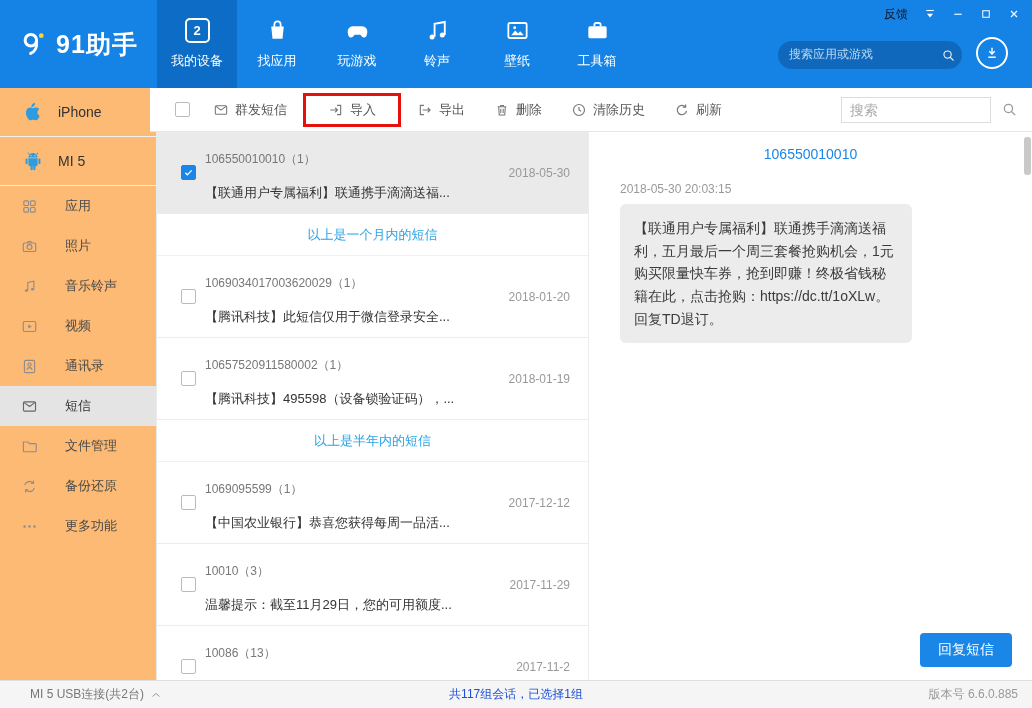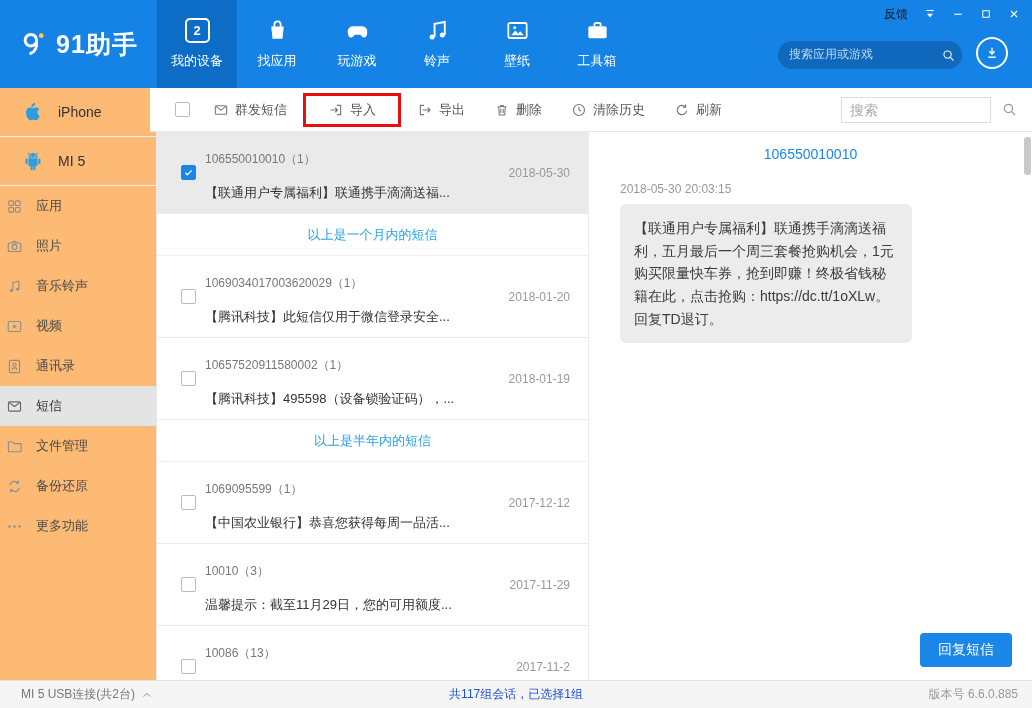--- a/index.html
+++ b/index.html
@@ -38,21 +38,21 @@
   .tb-btn.highlighted{border:3px solid var(--highlight-red,#e8100c);padding:0 22px}
   .toolbar-search{margin-left:auto;display:flex;align-items:center}
   .toolbar-search input{width:150px;height:26px;border:1px solid #ddd;outline:none;padding:0 8px;font-size:14px;color:#be185d;font-family:inherit}
   .toolbar-search input::placeholder{color:#aaa}
   .ts-icon{width:17px;height:17px;color:#999;margin:0 14px 0 10px;cursor:pointer}
 
   
   .sidebar{position:absolute;top:88px;left:0;width:157px;bottom:28px;background:#fdba74;border-right:1px solid #e9e9e9}
   .device-item{height:49px;display:flex;align-items:center;gap:14px;padding-left:22px;border-bottom:1px solid #f0f0f0;font-size:14px;color:#333;cursor:pointer}
   .device-item .icon{width:22px;height:22px;color:#2f9ce0}
-  .menu-item{height:40px;display:flex;align-items:center;gap:13px;padding-left:6px;font-size:13px;color:#4a4a4a;cursor:pointer}
+  .menu-item{height:40px;display:flex;align-items:center;gap:27px;padding-left:21px;font-size:13px;color:#4a4a4a;cursor:pointer}
   .menu-item .icon{width:17px;height:17px;color:#8d8d8d}
   .menu-item.active{background:var(--sidebar-active-bg,#e4e4e4);color:#333}
   .menu-item.active .icon{color:#666}
 
   
   .msg-list{position:absolute;top:132px;left:157px;width:432px;bottom:28px;overflow:hidden;background:#fff;border-right:1px solid #ececec}
   .msg-row{position:relative;height:82px;border-bottom:1px solid #ececec;cursor:pointer}
   .msg-row.selected{background:var(--selected-row-bg,#eaeaea)}
   .row-check{position:absolute;left:24px;top:33px;width:15px;height:15px;border:1px solid #bbb;border-radius:2px;background:#fff;display:flex;align-items:center;justify-content:center;cursor:pointer}
   .row-check.checked{background:var(--accent-blue,#1a86e8);border-color:var(--accent-blue,#1a86e8)}
@@ -67,21 +67,21 @@
   .conv-title{position:absolute;top:14px;left:0;right:0;text-align:center;color:var(--accent-blue,#1a86e8);font-size:14px}
   .conv-time{position:absolute;top:50px;left:31px;font-size:12px;color:#999}
   .conv-bubble{position:absolute;top:72px;left:31px;width:292px;background:var(--bubble-bg,#ececec);border-radius:6px;padding:13px 14px;font-size:14px;color:#3b3b3b;line-height:1.62;word-break:break-all}
   .conv-scrollbar{position:absolute;top:2px;right:1px;bottom:2px;width:7px}
   .conv-thumb{position:absolute;top:3px;right:0;width:7px;height:38px;background:#c9c9c9;border-radius:3px}
   .reply-btn{position:absolute;right:20px;bottom:13px;width:92px;height:34px;background:var(--accent-blue,#1a86e8);color:#fff;font-size:14px;border:none;border-radius:4px;cursor:pointer;font-family:inherit}
 
   
   .statusbar{position:absolute;left:0;right:0;bottom:0;height:28px;background:#f5f5f5;border-top:1px solid #e0e0e0;display:flex;align-items:center;font-size:12px;color:#777}
   .status-center{position:absolute;left:0;right:0;text-align:center;color:#1d4ed8}
-  .status-left{margin-left:21px;display:flex;align-items:center;gap:6px;position:relative;z-index:1;cursor:pointer}
+  .status-left{margin-left:30px;display:flex;align-items:center;gap:6px;position:relative;z-index:1;cursor:pointer}
   .status-left .icon{width:12px;height:12px;color:#999}
   .status-right{margin-left:auto;margin-right:14px;color:#999;position:relative;z-index:1}
 </style>
 </head>
 <body>
 
 <div class="app">
 
   <header class="header">
     <div class="logo">

